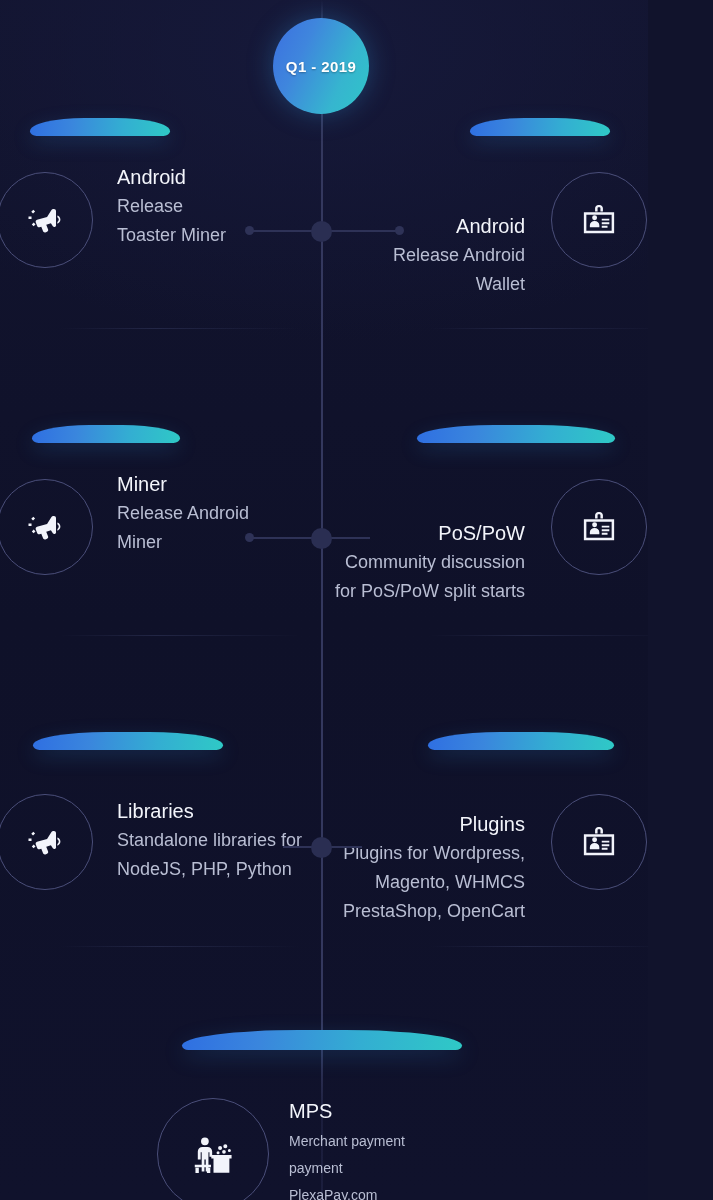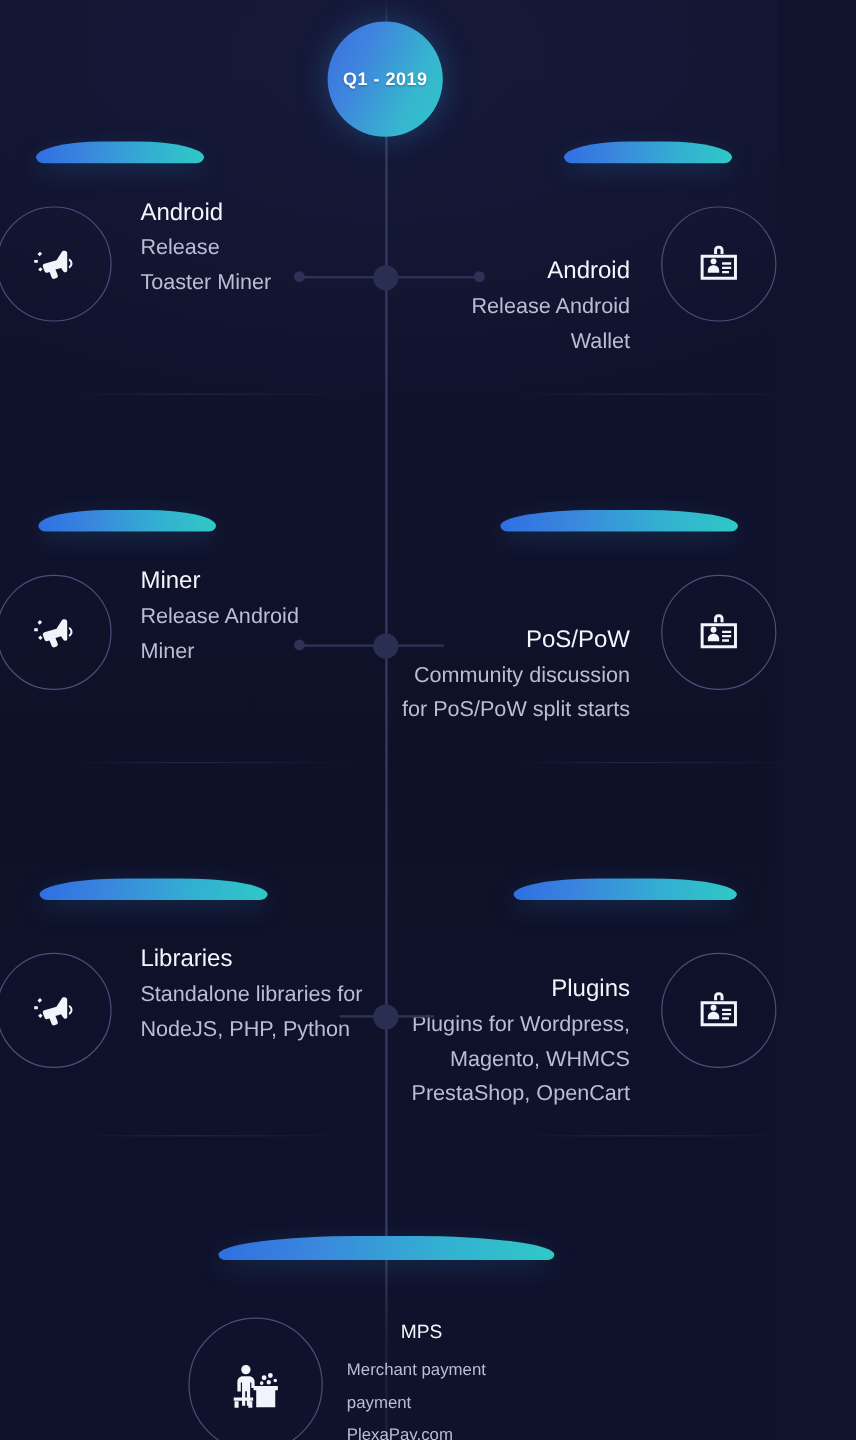--- a/index.html
+++ b/index.html
@@ -99,21 +99,21 @@
   .mps { position:absolute; left:0; top:1020px; width:713px; height:180px; }
   .mps .cap-wide {
     position:absolute; left:182px; top:10px; width:280px; height:20px;
     background:linear-gradient(95deg,#2f6fe2 0%,#3a86dd 28%,#33aed2 64%,#2fc9c6 100%);
     border-radius:46% 46% 7px 7px / 85% 85% 5px 5px;
     box-shadow:0 6px 22px rgba(45,130,200,.22);
   }
   .mps .icon-circle { left:157px; top:78px; width:112px; height:112px; }
   .mps .icon-circle svg { width:54px; height:54px; }
   .mps .txt { left:289px; top:76px; text-align:left; width:250px; }
-  .mps .title { font-size:16px; line-height:30px;margin-left:45px; }
+  .mps .title { font-size:20px; line-height:30px; }
   .mps .desc { line-height:27px; font-size:14px; }
 </style>
 </head>
 <body>
 
 <div id="root">
 
   <div class="spine"></div>
 
   <div class="quarter">
@@ -214,21 +214,21 @@
       </svg>
     </div>
     <div class="icon-circle right" style="top:70px;">
       <svg viewBox="0 0 64 64" aria-hidden="true">
         <path d="M31.2 10c-2.7 0-4.9 2.2-4.9 4.9v4.9h3.6v-4.9c0-.7.6-1.3 1.3-1.3h1.6c.7 0 1.3.6 1.3 1.3v4.9h3.6v-4.9c0-2.7-2.2-4.9-4.9-4.9z"></path>
         <path d="M10 20.8v30.4h44V20.8zm40.4 26.8H13.6V24.4h36.8z"></path>
         <path d="M25.6 32.4a3.6 3.6 0 1 0 0-7.2 3.6 3.6 0 0 0 0 7.2zM25.6 33.6c-3.8 0-6.9 2.6-6.9 5.9v3.1h13.8v-3.1c0-3.3-3.1-5.9-6.9-5.9zM36 30h11v2.8H36zM36 35.2h11V38H36zM36 40.4h8.4v2.8H36z"></path>
       </svg>
     </div>
 
-    <div class="txt left" style="top:62px;">
+    <div class="txt left" style="top:74px;">
       <div class="title">Libraries</div>
       <div class="desc">Standalone libraries for</div>
       <div class="desc">NodeJS, PHP, Python</div>
     </div>
     <div class="txt right" style="top:42px;">
       <div class="title">Plugins</div>
       <div class="desc">Plugins for Wordpress,</div>
       <div class="desc">Magento, WHMCS</div>
       <div class="desc">PrestaShop, OpenCart</div>
     </div>

